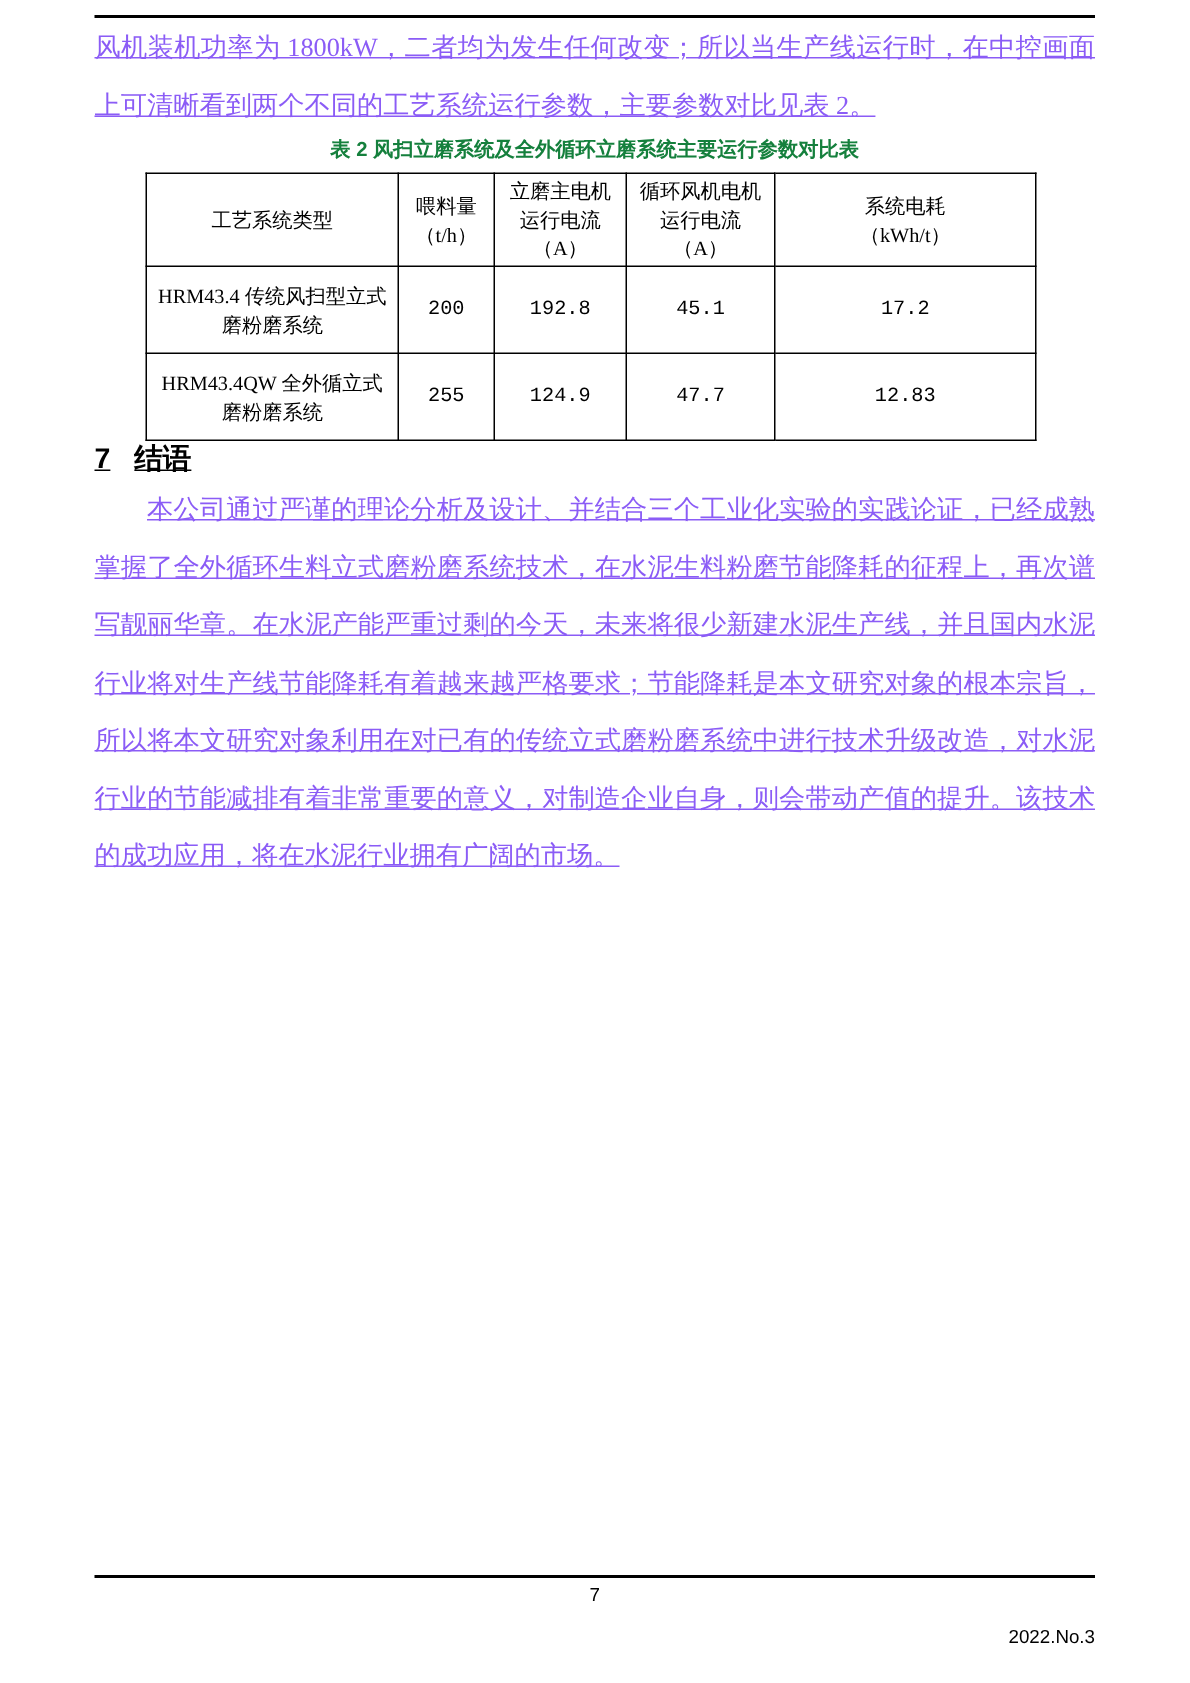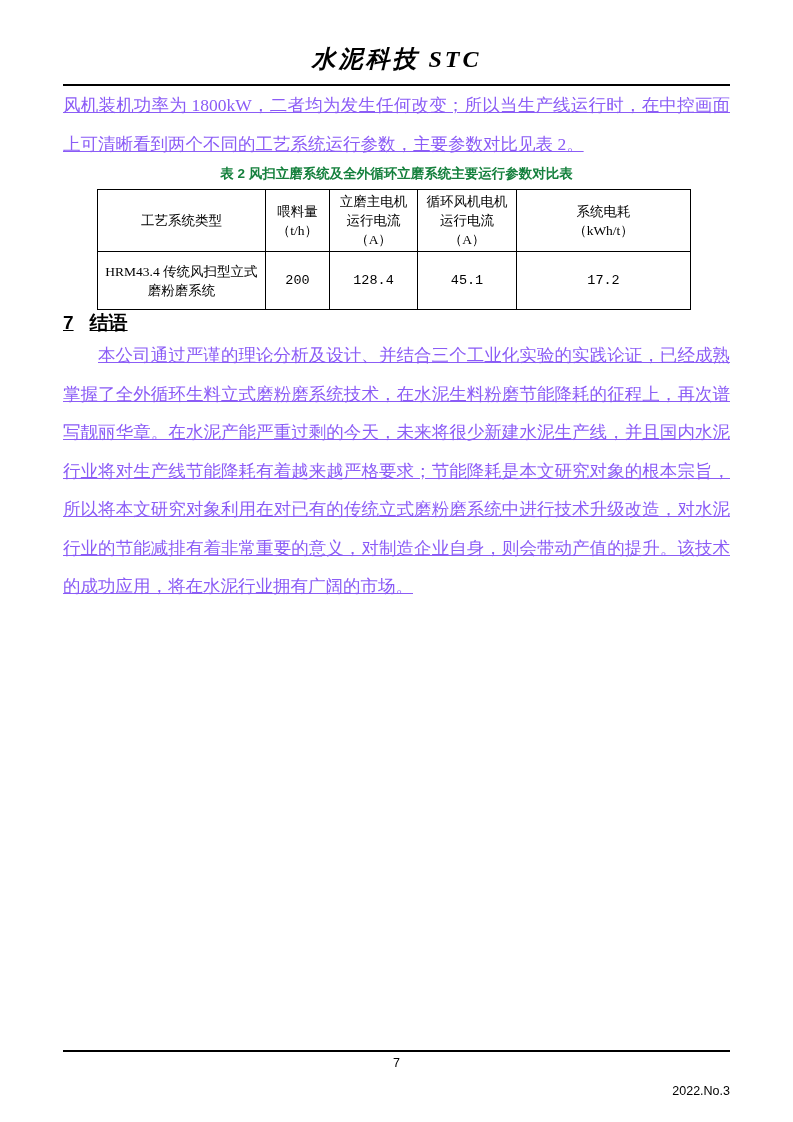--- a/index.html
+++ b/index.html
@@ -106,21 +106,20 @@
     right: 0;
     margin-top: 28px;
   }
 </style>
 </head>
 <body>
 
 <div class="page">
   <div class="content">
 
-    <div class="journal-title">水泥科技  STC</div>
     <div class="header-rule"></div>
 
     <p class="body-text">风机装机功率为 1800kW，二者均为发生任何改变；所以当生产线运行时，在中控画面上可清晰看到两个不同的工艺系统运行参数，主要参数对比见表 2。</p>
 
     <div class="table-caption">表 2  风扫立磨系统及全外循环立磨系统主要运行参数对比表</div>
 
     <table class="cmp">
       <thead>
         <tr>
           <th style="width:168px">
@@ -142,23 +141,30 @@
           <th style="width:174px">
             <div>系统电耗</div>
             <div>（kWh/t）</div>
           </th>
         </tr>
       </thead>
       <tbody>
         <tr>
           <td>HRM43.4 传统风扫型立式磨粉磨系统</td>
           <td class="num">200</td>
-          <td class="num">128.4</td>
+          <td class="num">192.8</td>
           <td class="num">45.1</td>
           <td class="num">17.2</td>
+        </tr>
+        <tr>
+          <td>HRM43.4QW 全外循立式磨粉磨系统</td>
+          <td class="num">255</td>
+          <td class="num">124.9</td>
+          <td class="num">47.7</td>
+          <td class="num">12.83</td>
         </tr>
       </tbody>
     </table>
 
 
     <h2 class="section-heading">
       <span class="num-part">7</span><span>结语</span>
     </h2>
 
     <p class="body-text indent">本公司通过严谨的理论分析及设计、并结合三个工业化实验的实践论证，已经成熟掌握了全外循环生料立式磨粉磨系统技术，在水泥生料粉磨节能降耗的征程上，再次谱写靓丽华章。在水泥产能严重过剩的今天，未来将很少新建水泥生产线，并且国内水泥行业将对生产线节能降耗有着越来越严格要求；节能降耗是本文研究对象的根本宗旨，所以将本文研究对象利用在对已有的传统立式磨粉磨系统中进行技术升级改造，对水泥行业的节能减排有着非常重要的意义，对制造企业自身，则会带动产值的提升。该技术的成功应用，将在水泥行业拥有广阔的市场。</p>

